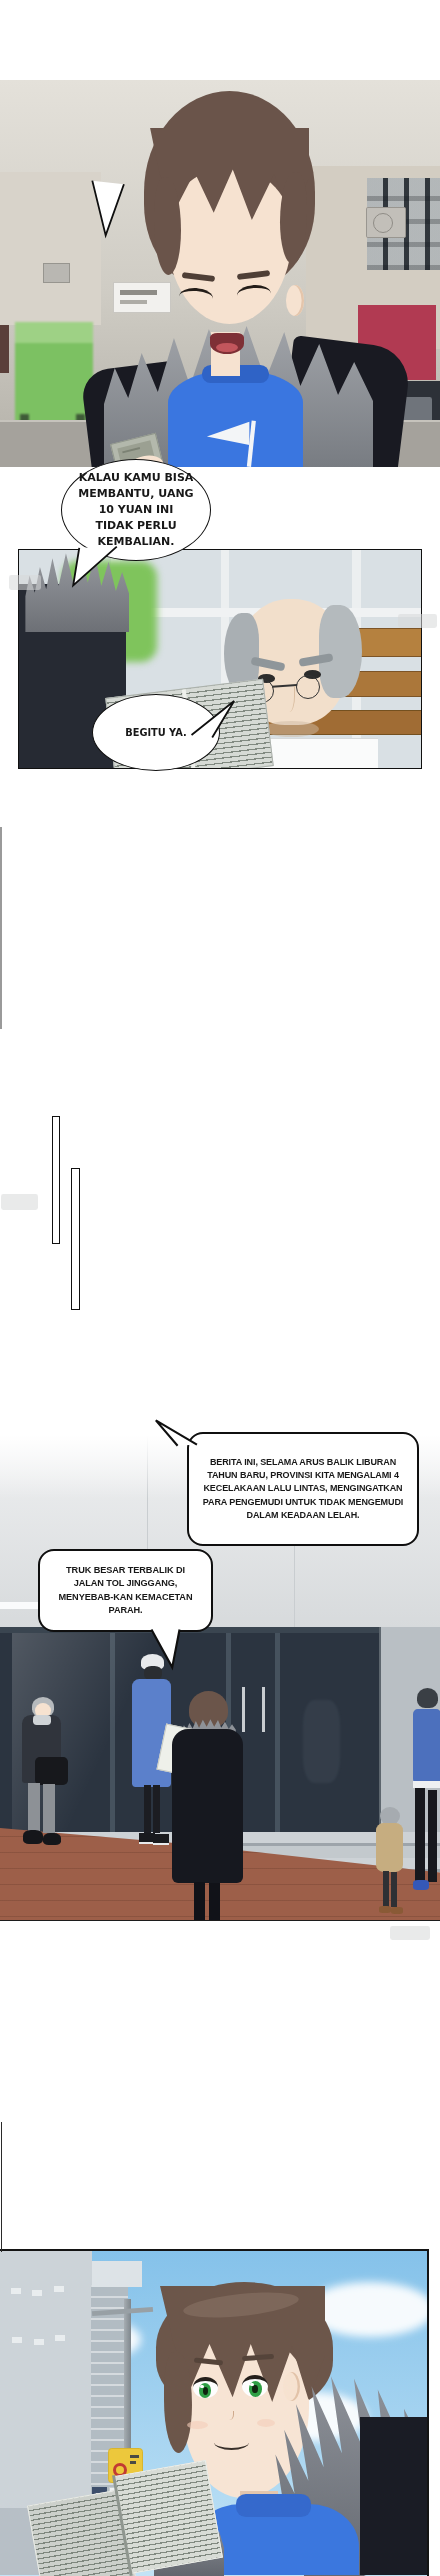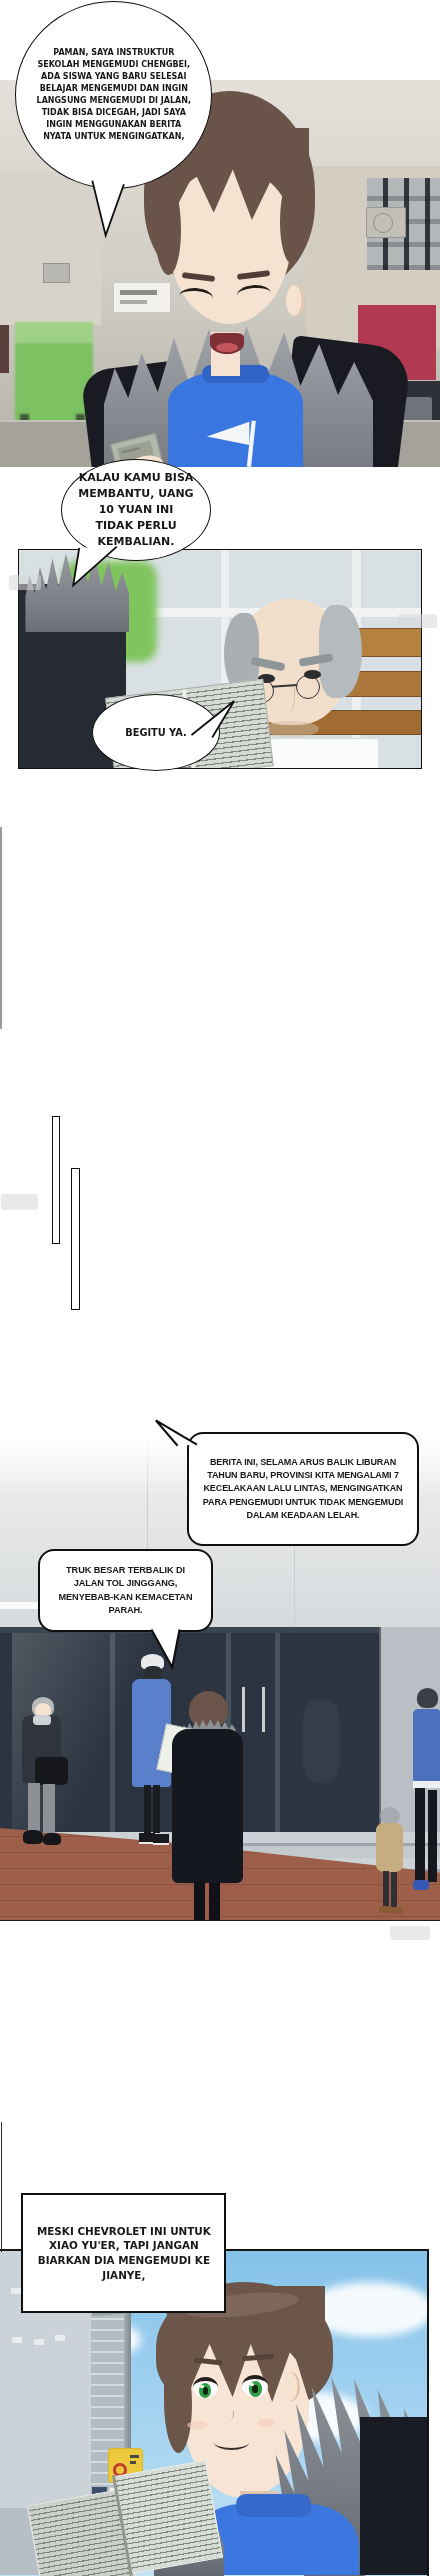--- a/index.html
+++ b/index.html
@@ -75,23 +75,20 @@
         <div class="a" style="left:6.1px;top:9.8px;width:22px;height:9.2px;background:#c2565c;border-radius:50%"></div>
       </div>
     </div>
     <div class="a" style="left:113px;top:358px;width:45px;height:28px;background:#b3b8ac;border:0.6px solid #8e948a;transform:rotate(-14deg)">
       <div class="a" style="left:4.9px;top:4.9px;width:34px;height:17px;background:#9ba092"></div>
       <div class="a" style="left:8.6px;top:8.6px;width:18.3px;height:2.4px;background:#7c8274"></div>
     </div>
     <div class="a skin" style="left:127px;top:376px;width:37px;height:23px;border-radius:50%;transform:rotate(-12deg)"></div>
   </div>
 
-  <div class="bubble ell" style="left:15.3px;top:1.2px;width:197px;height:188px;font-size:8px;line-height:1.5;padding:17px 18.3px">
-    <span>PAMAN, SAYA INSTRUKTUR SEKOLAH MENGEMUDI CHENGBEI, ADA SISWA YANG BARU SELESAI BELAJAR MENGEMUDI DAN INGIN LANGSUNG MENGEMUDI DI JALAN, TIDAK BISA DICEGAH, JADI SAYA INGIN MENGGUNAKAN BERITA NYATA UNTUK MENGINGATKAN,</span>
-  </div>
   <svg class="tail" style="left:86px;top:177px" width="43" height="62" viewBox="0 0 70 102">
       <path d="M10 6 L32 96 L62 12" fill="#ffffff" stroke="#0f0f0f" stroke-width="3"></path>
     </svg>
 
   <div class="bubble ell" style="left:61px;top:459px;width:150px;height:102px;font-size:11px;line-height:1.45;padding:13.5px 16px">
     <span>KALAU KAMU BISA MEMBANTU, UANG 10 YUAN INI TIDAK PERLU KEMBALIAN.</span>
   </div>
   <svg class="tail" style="left:67px;top:543px" width="56" height="46" viewBox="0 0 92 76">
       <path d="M20 8 L10 70 L82 6" fill="#ffffff" stroke="#0f0f0f" stroke-width="3"></path>
     </svg>
@@ -204,21 +201,21 @@
       <div class="a" style="left:0;top:192px;width:16px;height:9.8px;background:#3558b8;border-radius:30%"></div>
     </div>
     <div class="a" style="left:0;top:0;width:440px;height:80px;background:linear-gradient(180deg,#ffffff 20%,rgba(255,255,255,0))"></div>
   </div>
   <div class="wm" style="left:390px;top:1926px;width:40px;height:13.5px"></div>
 
   <svg class="tail" style="left:153px;top:1418px" width="48" height="29" viewBox="0 0 78 48">
       <path d="M72 44 L4 4 L40 46" fill="#ffffff" stroke="#0f0f0f" stroke-width="3.5"></path>
     </svg>
   <div class="bubble news" style="left:187px;top:1432px;width:232px;height:114px;font-size:9px;padding:8.6px 12.2px">
-    <span>BERITA INI, SELAMA ARUS BALIK LIBURAN TAHUN BARU, PROVINSI KITA MENGALAMI 7 KECELAKAAN LALU LINTAS, MENGINGATKAN PARA PENGEMUDI UNTUK TIDAK MENGEMUDI DALAM KEADAAN LELAH.</span>
+    <span>BERITA INI, SELAMA ARUS BALIK LIBURAN TAHUN BARU, PROVINSI KITA MENGALAMI 4 KECELAKAAN LALU LINTAS, MENGINGATKAN PARA PENGEMUDI UNTUK TIDAK MENGEMUDI DALAM KEADAAN LELAH.</span>
   </div>
   <div class="bubble news" style="left:38px;top:1549px;width:175px;height:83px;font-size:9.2px;padding:8.6px 11px">
     <span>TRUK BESAR TERBALIK DI JALAN TOL JINGGANG, MENYEBAB-KAN KEMACETAN PARAH.</span>
   </div>
   <svg class="tail" style="left:144px;top:1627px" width="43" height="44" viewBox="0 0 70 72">
       <path d="M12 4 L46 66 L58 4" fill="#ffffff" stroke="#0f0f0f" stroke-width="3.5"></path>
     </svg>
 
   <div class="a" style="left:1.2px;top:2122px;width:1.2px;height:130px;background:#2a2a2a;z-index:4"></div>
 
@@ -282,18 +279,15 @@
     <div class="a" style="left:191px;top:253px;width:168px;height:71px;background:#3b77de;border-radius:30% 30% 0 0/60% 60% 0 0"></div>
     <div class="a" style="left:236px;top:243px;width:75px;height:23px;background:#3569cc;border-radius:9.8px"></div>
     <div class="a fur" style="left:154px;top:261px;width:70px;height:64px;background:linear-gradient(180deg,#9599a0,#62666e)"></div>
     <div class="a" style="left:32px;top:223px;width:187px;height:104px;transform:rotate(-10deg)">
       <div class="a nlines" style="left:0;top:14.7px;width:93px;height:87px;background-color:#ccd0cb;border:1.2px solid #e9ebe6"></div>
       <div class="a nlines" style="left:91px;top:1.2px;width:91px;height:97px;background-color:#d8dcd6;border:1.2px solid #eceee9"></div>
       <div class="a" style="left:89px;top:0;width:3.1px;height:102px;background:#8f968f"></div>
     </div>
   </div>
 
-  <div class="bubble" style="left:21.4px;top:2193px;width:205px;height:120px;border-width:2.1px;border-radius:0;font-size:10.4px;line-height:1.4;padding:9.8px 7.3px;z-index:32">
-    <span>MESKI CHEVROLET INI UNTUK XIAO YU'ER, TAPI JANGAN BIARKAN DIA MENGEMUDI KE JIANYE,</span>
-  </div>
 
 </div>
 
 
 </body></html>

